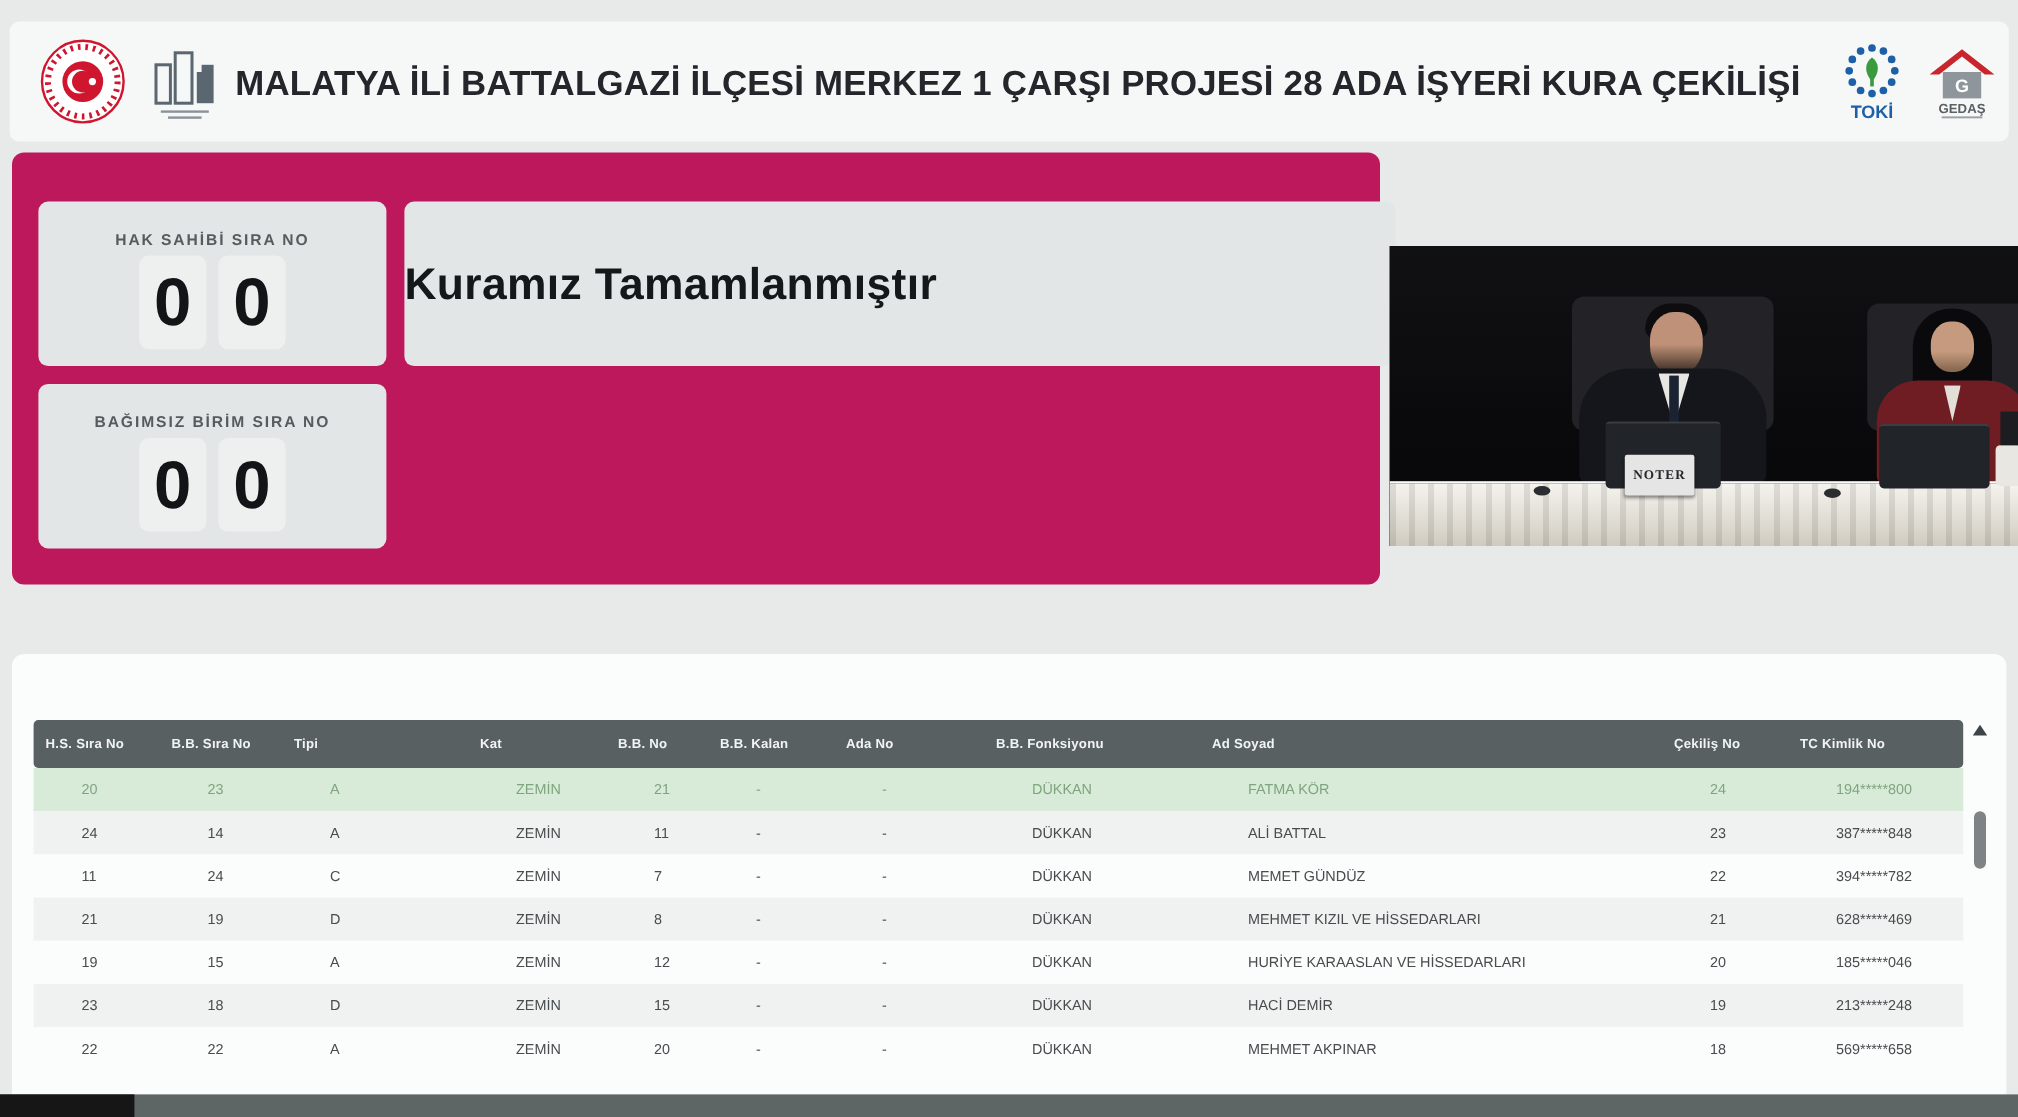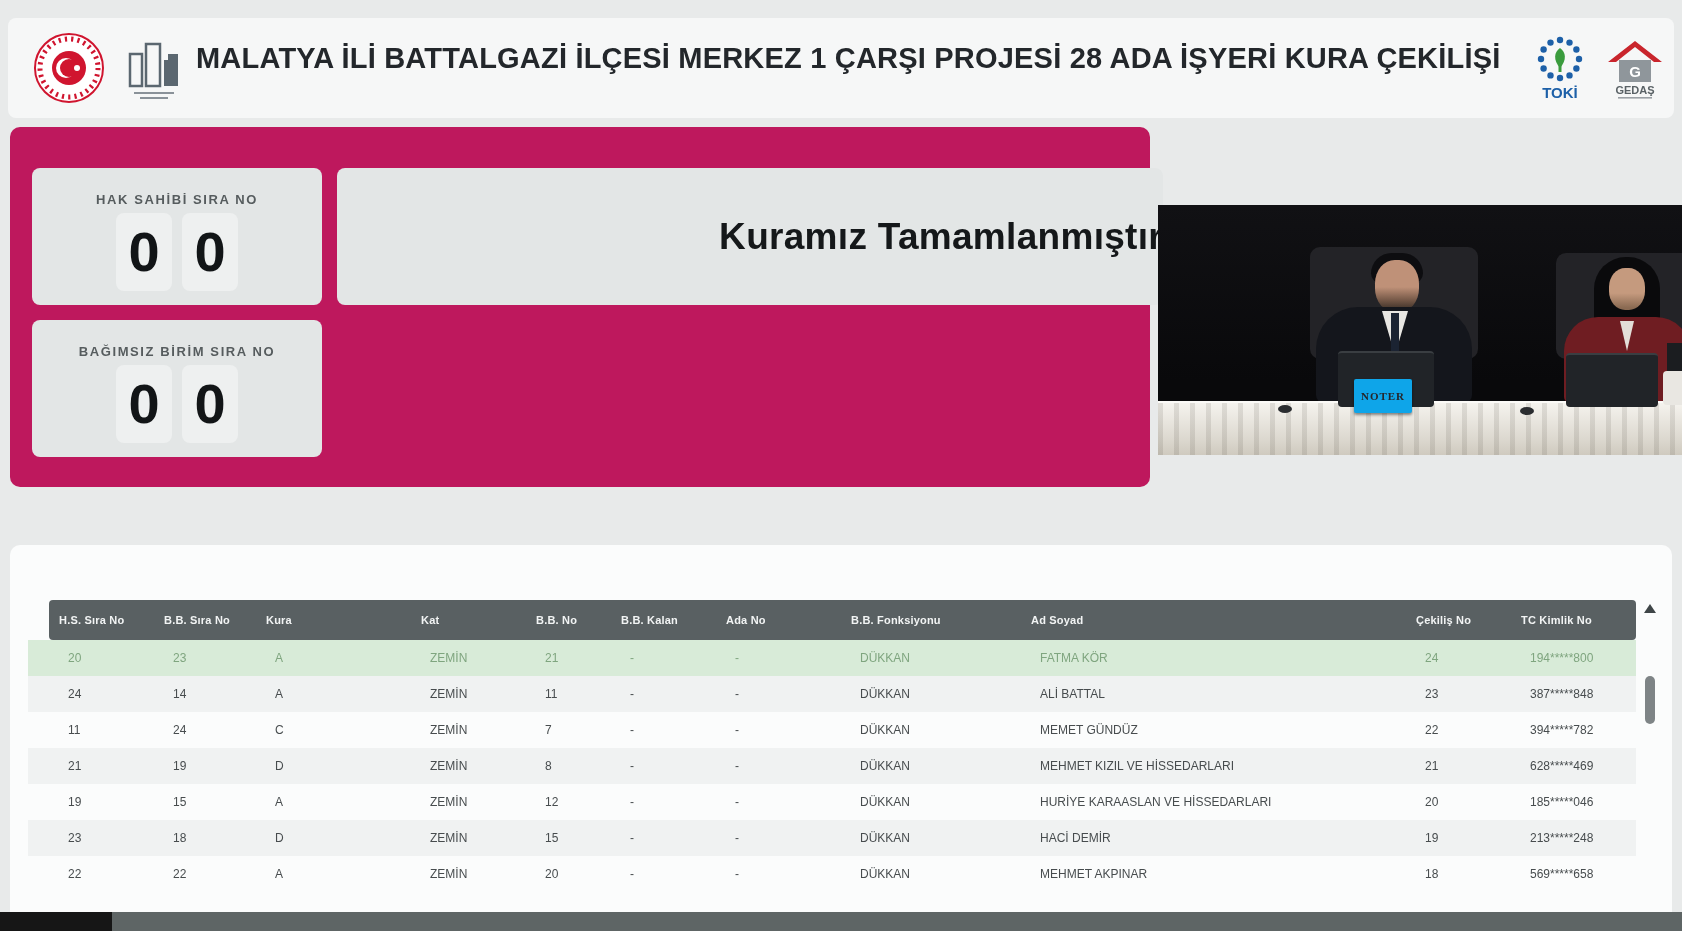--- a/index.html
+++ b/index.html
@@ -15,21 +15,21 @@
     color:#2a2e30;
   }
   
   .topbar{
     position:absolute; left:8px; top:18px; width:1666px; height:100px;
     background:#f6f7f7; border-radius:8px;
   }
   .emblem{position:absolute; left:24px; top:13px; width:74px; height:74px;}
   .orglogo{position:absolute; left:116px; top:18px; width:60px; height:66px;}
   .title{
-    position:absolute; left:188px; top:0; height:80px; width:1320px;
+    position:absolute; left:188px; top:12px; height:80px; width:1320px;
     display:flex; align-items:center;
     font-size:29px; font-weight:800; letter-spacing:.2px; color:#23272b;
     white-space:nowrap;
   }
   .toki{position:absolute; left:1526px; top:16px; width:52px; height:70px;}
   .gedas{position:absolute; left:1596px; top:18px; width:62px; height:66px;}
 
   
   .draw-panel{
     position:absolute; left:10px; top:127px; width:1140px; height:360px;
@@ -47,21 +47,21 @@
   }
   .digits{display:flex; justify-content:center; gap:10px; margin-top:6px;}
   .digit{
     width:56px; height:78px; background:#eef0f0; border-radius:8px;
     display:flex; align-items:center; justify-content:center;
     font-size:56px; font-weight:800; color:#121517; line-height:1;
   }
   .announce{
     position:absolute; left:327px; top:41px; width:826px; height:137px;
     background:#e3e6e6; border-radius:8px;
-    display:flex; align-items:center; justify-content:flex-end;
+    display:flex; align-items:center; justify-content:flex-start;
     font-size:37px; font-weight:800; color:#15181a; letter-spacing:.3px;
   }
 
   
   .video{
     position:absolute; left:1158px; top:205px; width:524px; height:250px;
     background:#0b0b0d; overflow:hidden;
   }
   .backdrop{position:absolute; inset:0; background:linear-gradient(180deg,#111114,#09090b 70%);}
   .chair{position:absolute; background:#232327; border-radius:10px;}
@@ -83,21 +83,21 @@
   .woman .blouse{position:absolute; left:62px; top:64px; width:14px; height:30px; background:#e3ded8; clip-path:polygon(0 0,100% 0,50% 100%);}
   .laptop{position:absolute; width:96px; height:56px; background:#212428; border-radius:4px; border-top:2px solid #3a3e42;}
   .laptop.l{left:180px; top:146px;}
   .laptop.r{left:408px; top:148px; width:92px; height:54px;}
   .laptop .brand{
     position:absolute; left:0; right:0; bottom:16px; text-align:center;
     font-size:7px; letter-spacing:1.5px; color:#8e9499;
   }
   .placard{
     position:absolute; left:196px; top:174px; width:58px; height:34px;
-    background:#0ea5e9; border-radius:2px; box-shadow:0 2px 3px rgba(0,0,0,.45);
+    background:#e5e5e5; border-radius:2px; box-shadow:0 2px 3px rgba(0,0,0,.45);
     display:flex; align-items:center; justify-content:center;
     font-family:"Liberation Serif", serif; font-size:11px; font-weight:700;
     letter-spacing:1px; color:#26262a;
   }
   .cloth{
     position:absolute; left:0; top:196px; width:524px; height:54px;
     background:linear-gradient(#f5f3ee,#dcd8cf 70%,#cfcabf);
     border-top:2px solid #fbfaf7;
   }
   .cloth:after{
@@ -125,21 +125,21 @@
   }
   .stats b{color:#15181a; margin-left:4px;}
   .table{position:absolute; left:18px; top:55px; width:1608px;}
   .hrow,.tr{
     display:grid;
     grid-template-columns:105px 102px 155px 115px 85px 105px 125px 180px 385px 105px 1fr;
     align-items:center; padding-left:10px;
   }
   .hrow{
     height:40px; background:var(--table-header); border-radius:4px;
-    color:#f2f4f4; font-size:11px; font-weight:700; letter-spacing:.2px;margin-left:21px;
+    color:#f2f4f4; font-size:11px; font-weight:700; letter-spacing:.2px;
   }
   .tr{height:36px; font-size:12px; color:#474c4e; background:#fbfcfc;padding-left:40px;}
   .tr.alt{background:#f0f2f2;}
   .tr.hl{background:var(--accent-green); color:var(--green-text);}
   .td{overflow:hidden; white-space:nowrap; text-overflow:ellipsis; padding-right:8px;}
 
   
   .vscroll{position:absolute; right:16px; top:55px; height:342px; width:12px;}
   .arrow{width:0; height:0; border-left:6px solid transparent; border-right:6px solid transparent; position:absolute; left:0; cursor:pointer;}
   .arrow.up{top:4px; border-bottom:9px solid #3f4547;}
@@ -256,21 +256,21 @@
   <div class="mouse r"></div>
   <div class="towel"></div>
   <div class="side-laptop"></div>
 </div>
 
 <section class="results-card">
   <div class="table">
     <div class="hrow">
         <div class="th">H.S. Sıra No</div>
         <div class="th">B.B. Sıra No</div>
-        <div class="th">Kura</div>
+        <div class="th">Tipi</div>
         <div class="th">Kat</div>
         <div class="th">B.B. No</div>
         <div class="th">B.B. Kalan</div>
         <div class="th">Ada No</div>
         <div class="th">B.B. Fonksiyonu</div>
         <div class="th">Ad Soyad</div>
         <div class="th">Çekiliş No</div>
         <div class="th">TC Kimlik No</div>
       </div>
     <div>

